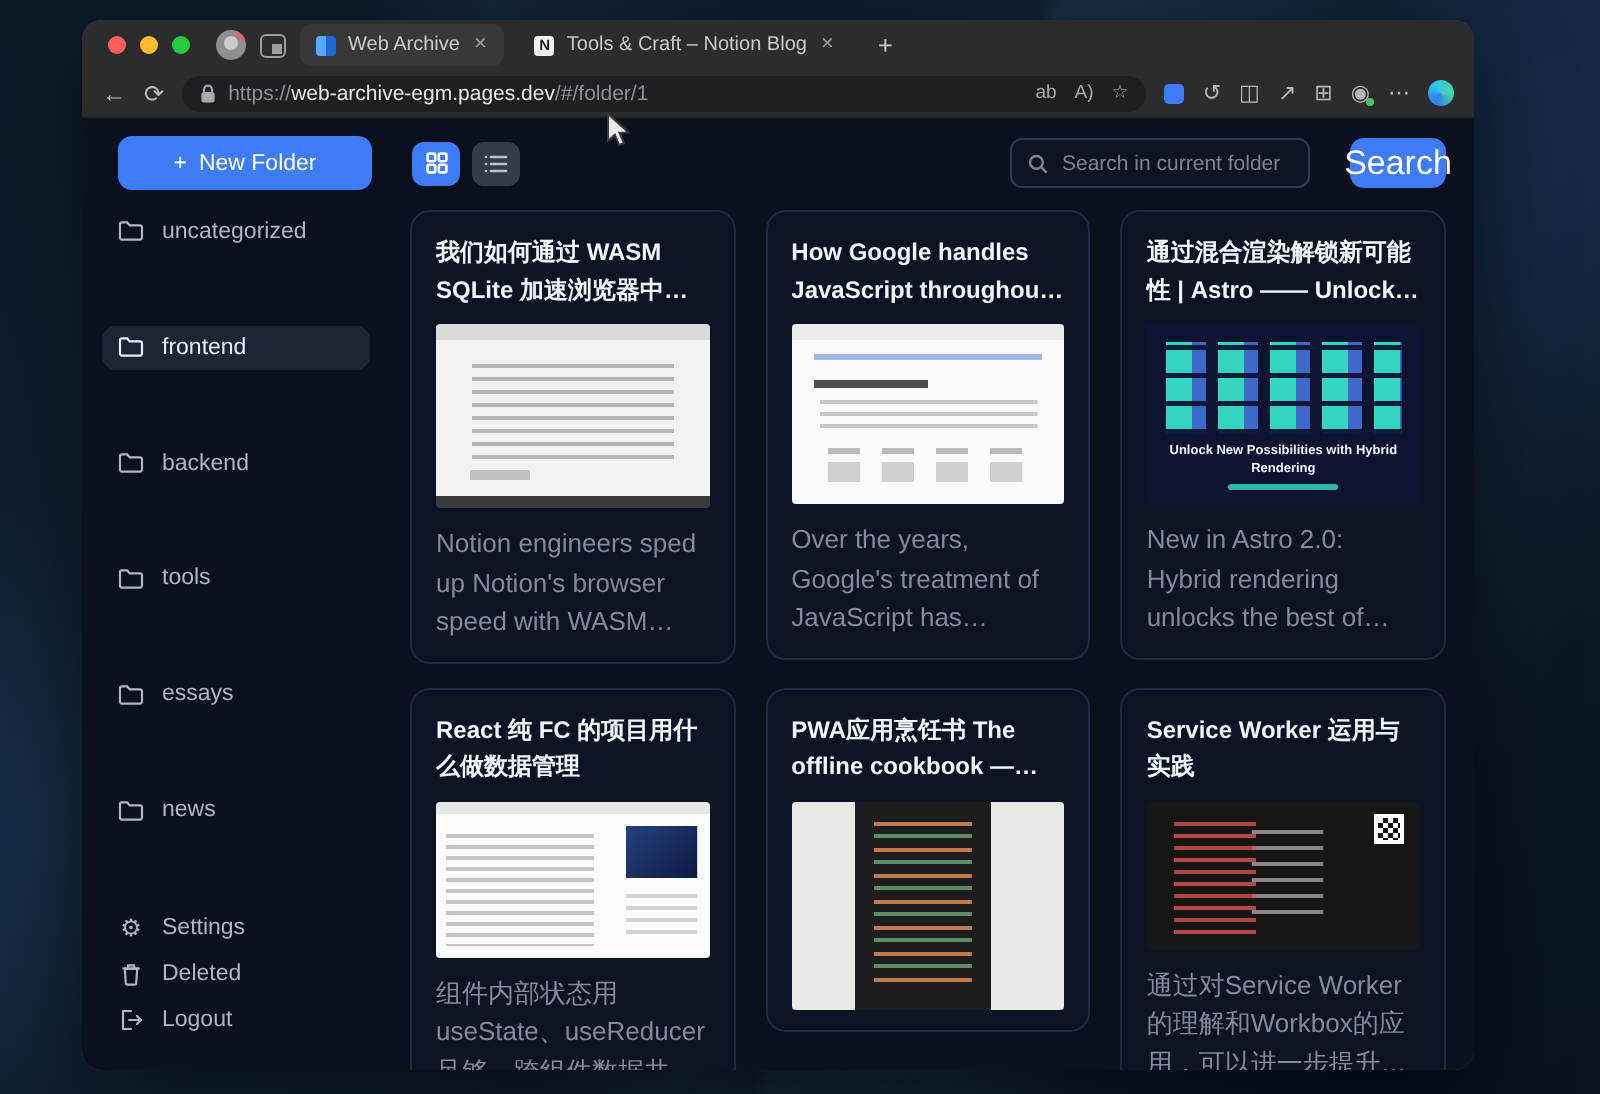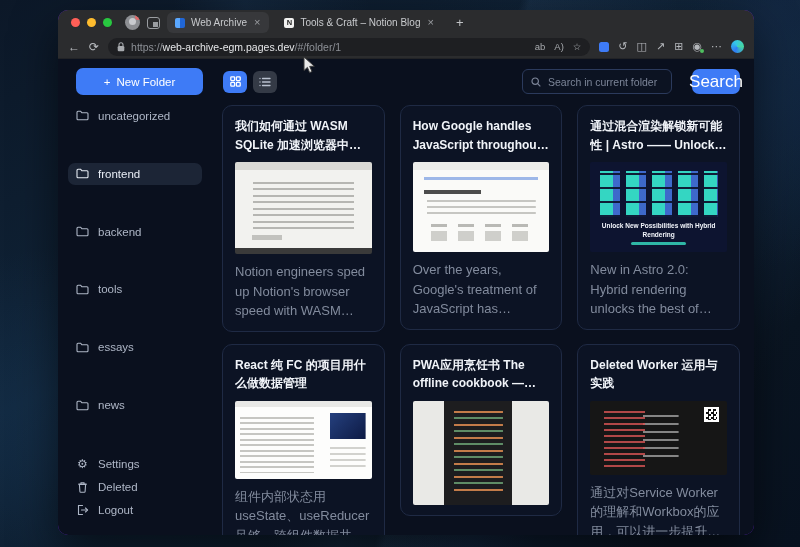--- a/index.html
+++ b/index.html
@@ -14,21 +14,21 @@
   }
   
   body::before{content:"";position:absolute;inset:0;
     background:
       linear-gradient(105deg, transparent 55%, rgba(90,140,190,.10) 56%, transparent 72%),
       linear-gradient(80deg, transparent 30%, rgba(60,110,160,.12) 38%, transparent 52%),
       linear-gradient(120deg, transparent 62%, rgba(20,40,70,.55) 70%, transparent 88%);
     pointer-events:none;}
 
   
-  .window{position:absolute;left:58px;top:10px;width:696px;height:525px;border-radius:10px;
+  .window{position:absolute;left:41px;top:10px;width:696px;height:525px;border-radius:10px;
     overflow:hidden;box-shadow:0 18px 45px rgba(0,0,0,.55);background:#6d28d9;}
 
   .tabbar{height:25px;background:#2b2c2e;display:flex;align-items:center;padding:0 8px 0 13px;gap:7px;}
   .traffic{display:flex;gap:7px;margin-right:6px;}
   .traffic span{width:9px;height:9px;border-radius:50%;display:block;}
   .tl-red{background:#ff5f57;} .tl-yellow{background:#febc2e;} .tl-green{background:#28c840;}
   .avatar{width:15px;height:15px;border-radius:50%;background:#8d8f93;position:relative;overflow:hidden;}
   .avatar::before{content:"";position:absolute;left:4px;top:3px;width:7px;height:7px;border-radius:50%;background:#c9cbcf;}
   .avatar::after{content:"";position:absolute;right:-1px;top:-1px;width:6px;height:6px;border-radius:50%;background:#e06a6a;}
   .tabswitch{width:13px;height:12px;border:1.3px solid #9a9da1;border-radius:3px;position:relative;}
@@ -335,21 +335,21 @@
             <div class="card-desc">组件内部状态用 useState、useReducer 足够，跨组件数据共享用 SWR，本地全局状态用 context，具…</div>
           </div>
 
           <div class="card">
             <div class="card-title">PWA应用烹饪书 The offline cookbook —…</div>
             <div class="thumb" data-thumb="code-split"></div>
 
           </div>
 
           <div class="card">
-            <div class="card-title">Deleted Worker 运用与实践</div>
+            <div class="card-title">Service Worker 运用与实践</div>
             <div class="thumb" data-thumb="code-dark-qr">
               <div class="qr"></div>
             </div>
             <div class="card-desc">通过对Service Worker的理解和Workbox的应用，可以进一步提升产品的性能和弱网情况下的体验。</div>
           </div>
 
         </div>
       </div>
     </div>
   </div>

